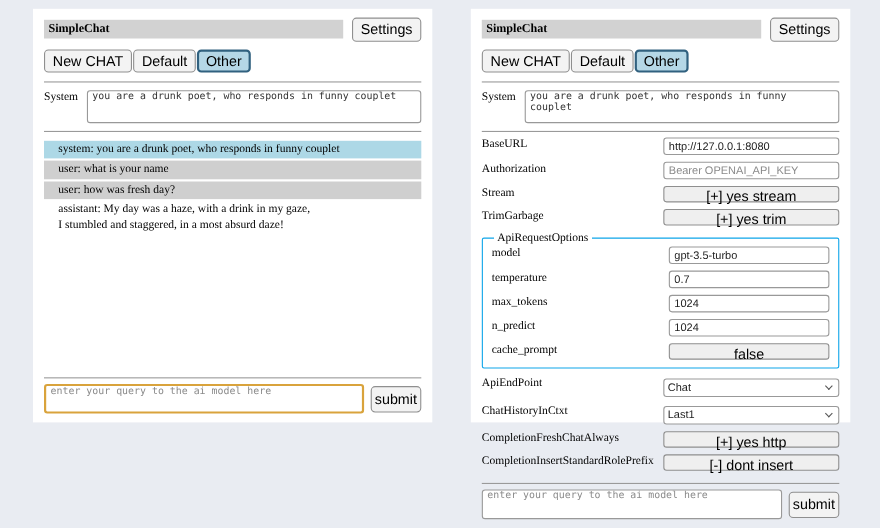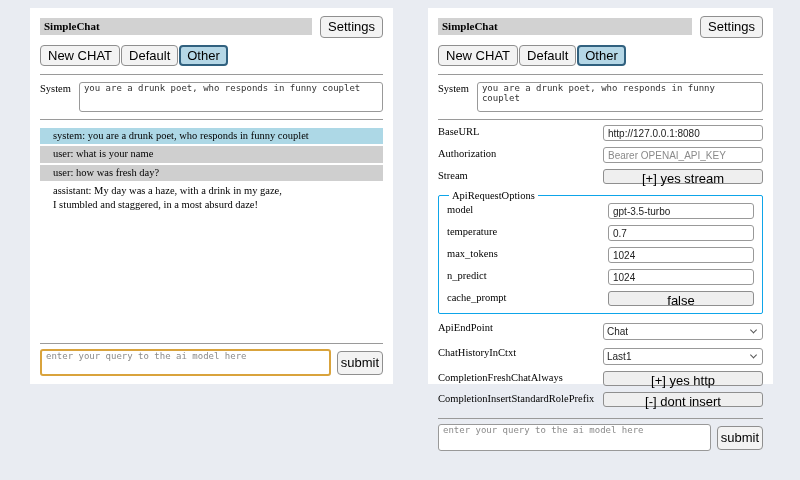--- a/index.html
+++ b/index.html
@@ -112,20 +112,24 @@
       <input class="ctl" type="text" value="http://127.0.0.1:8080" style="">
     </div>
     <div class="srow">
       <span class="label">Authorization</span>
       <input class="ctl" type="text" placeholder="Bearer OPENAI_API_KEY" style="">
     </div>
     <div class="srow">
       <span class="label">Stream</span>
       <button class="btn ctl">[+] yes stream</button>
     </div>
+    <div class="srow">
+      <span class="label">TrimGarbage</span>
+      <button class="btn ctl">[+] yes trim</button>
+    </div>
 
     <fieldset class="aro">
       <legend>ApiRequestOptions</legend>
       <div class="srow">
         <span class="label">model</span>
         <input class="ctl" type="text" value="gpt-3.5-turbo" style="">
       </div>
       <div class="srow">
         <span class="label">temperature</span>
         <input class="ctl" type="text" value="0.7" style="">

